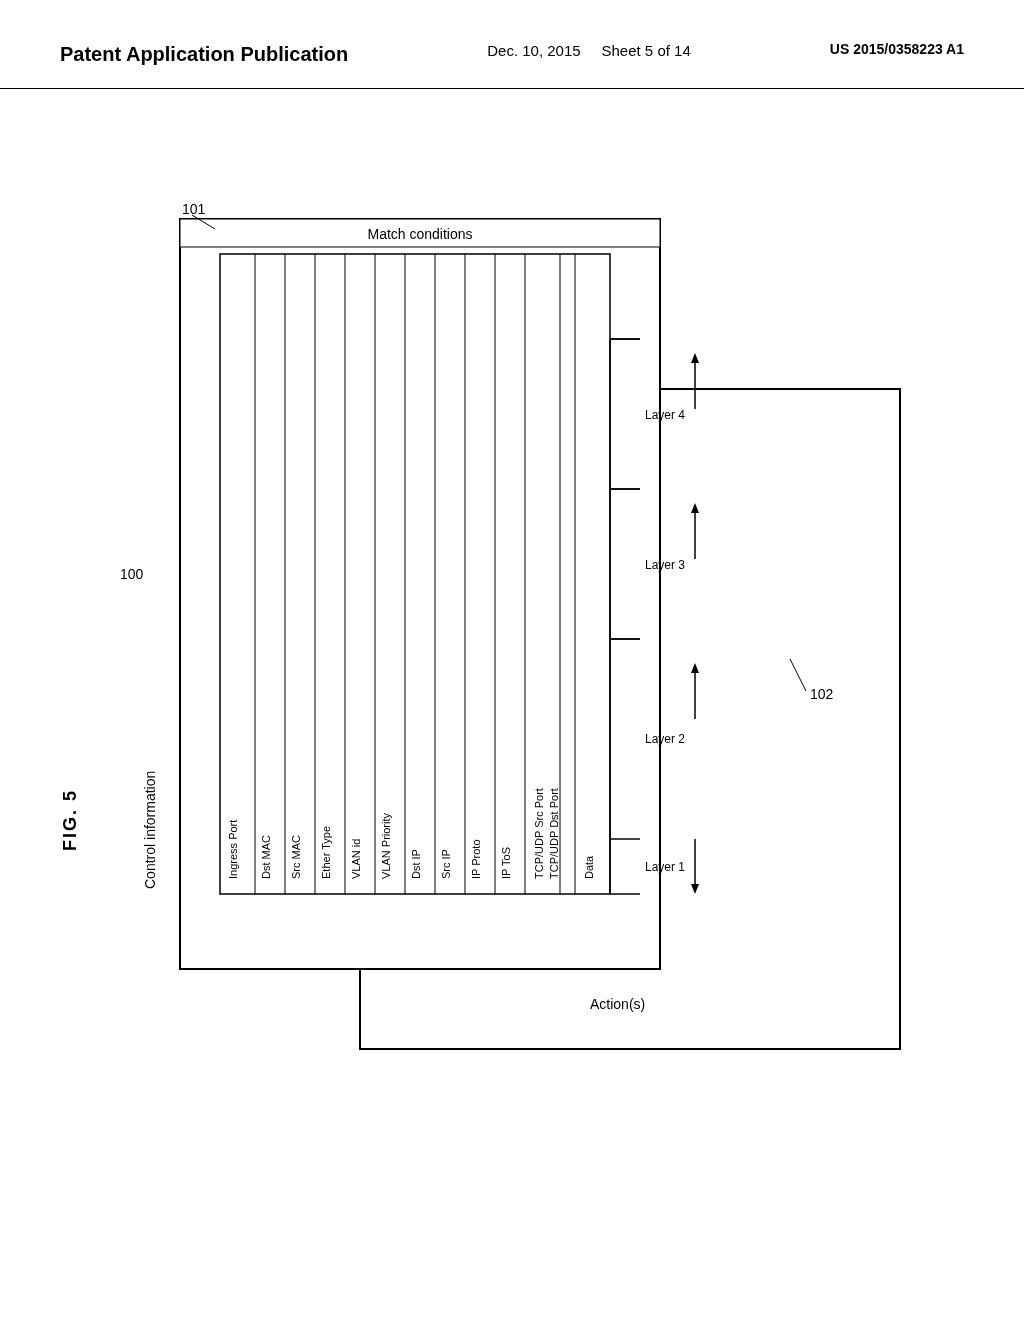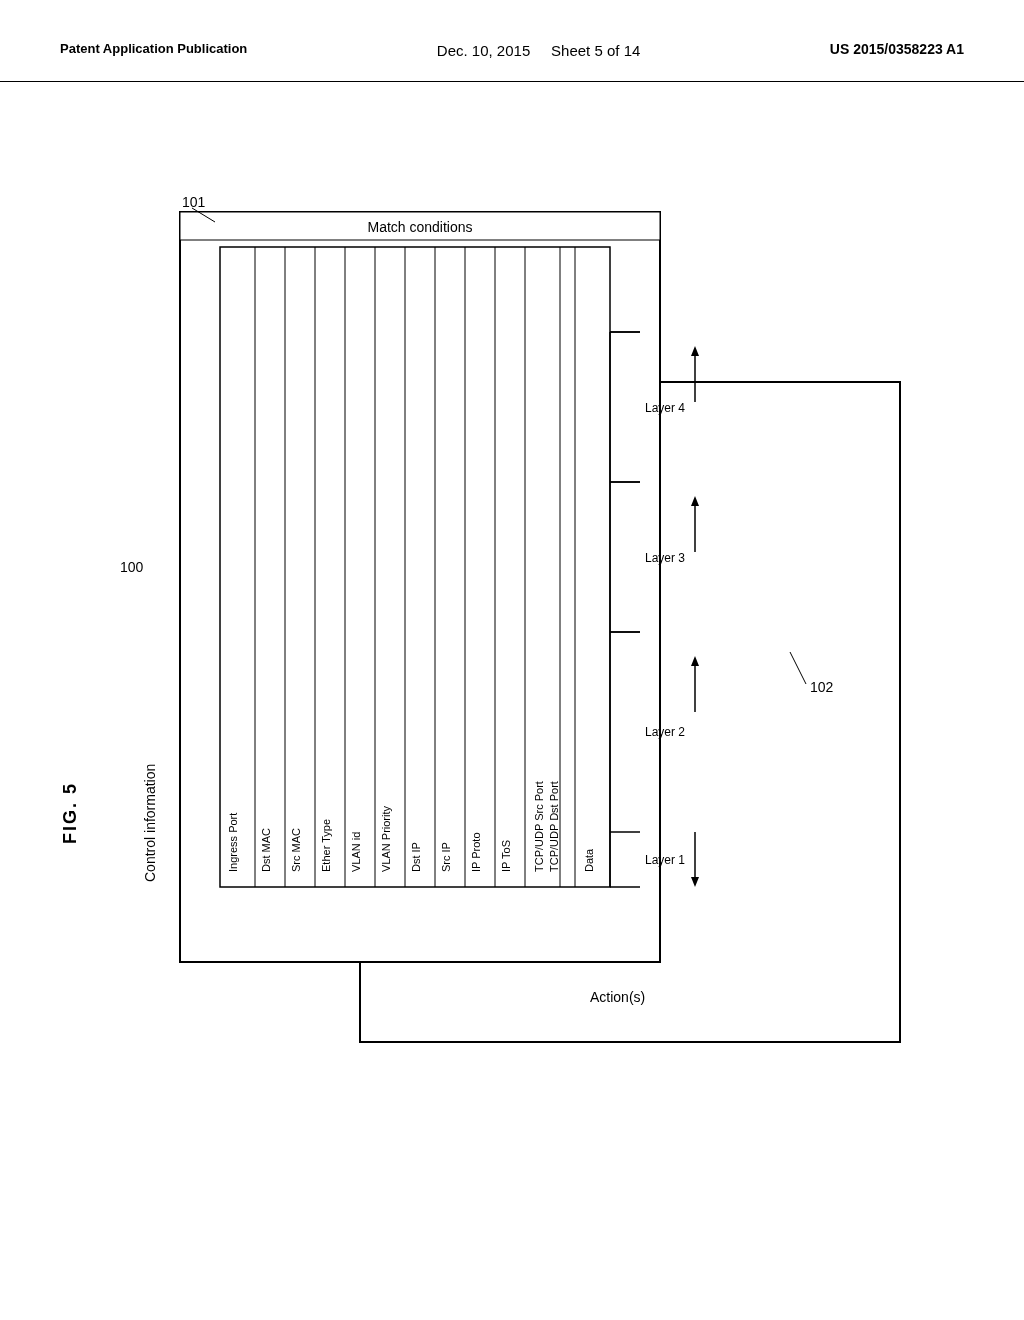--- a/index.html
+++ b/index.html
@@ -14,21 +14,21 @@
 
     
     .header {
       display: flex;
       justify-content: space-between;
       align-items: flex-start;
       padding: 40px 60px 20px 60px;
       border-bottom: 1px solid #000;
     }
     .header-left {
-      font-size: 13px;
+      font-size: 20px;
       font-weight: bold;
       line-height: 1.4;
     }
     .header-center {
       font-size: 15px;
       text-align: left;
       line-height: 1.4;
     }
     .header-right {
       font-size: 14px;

